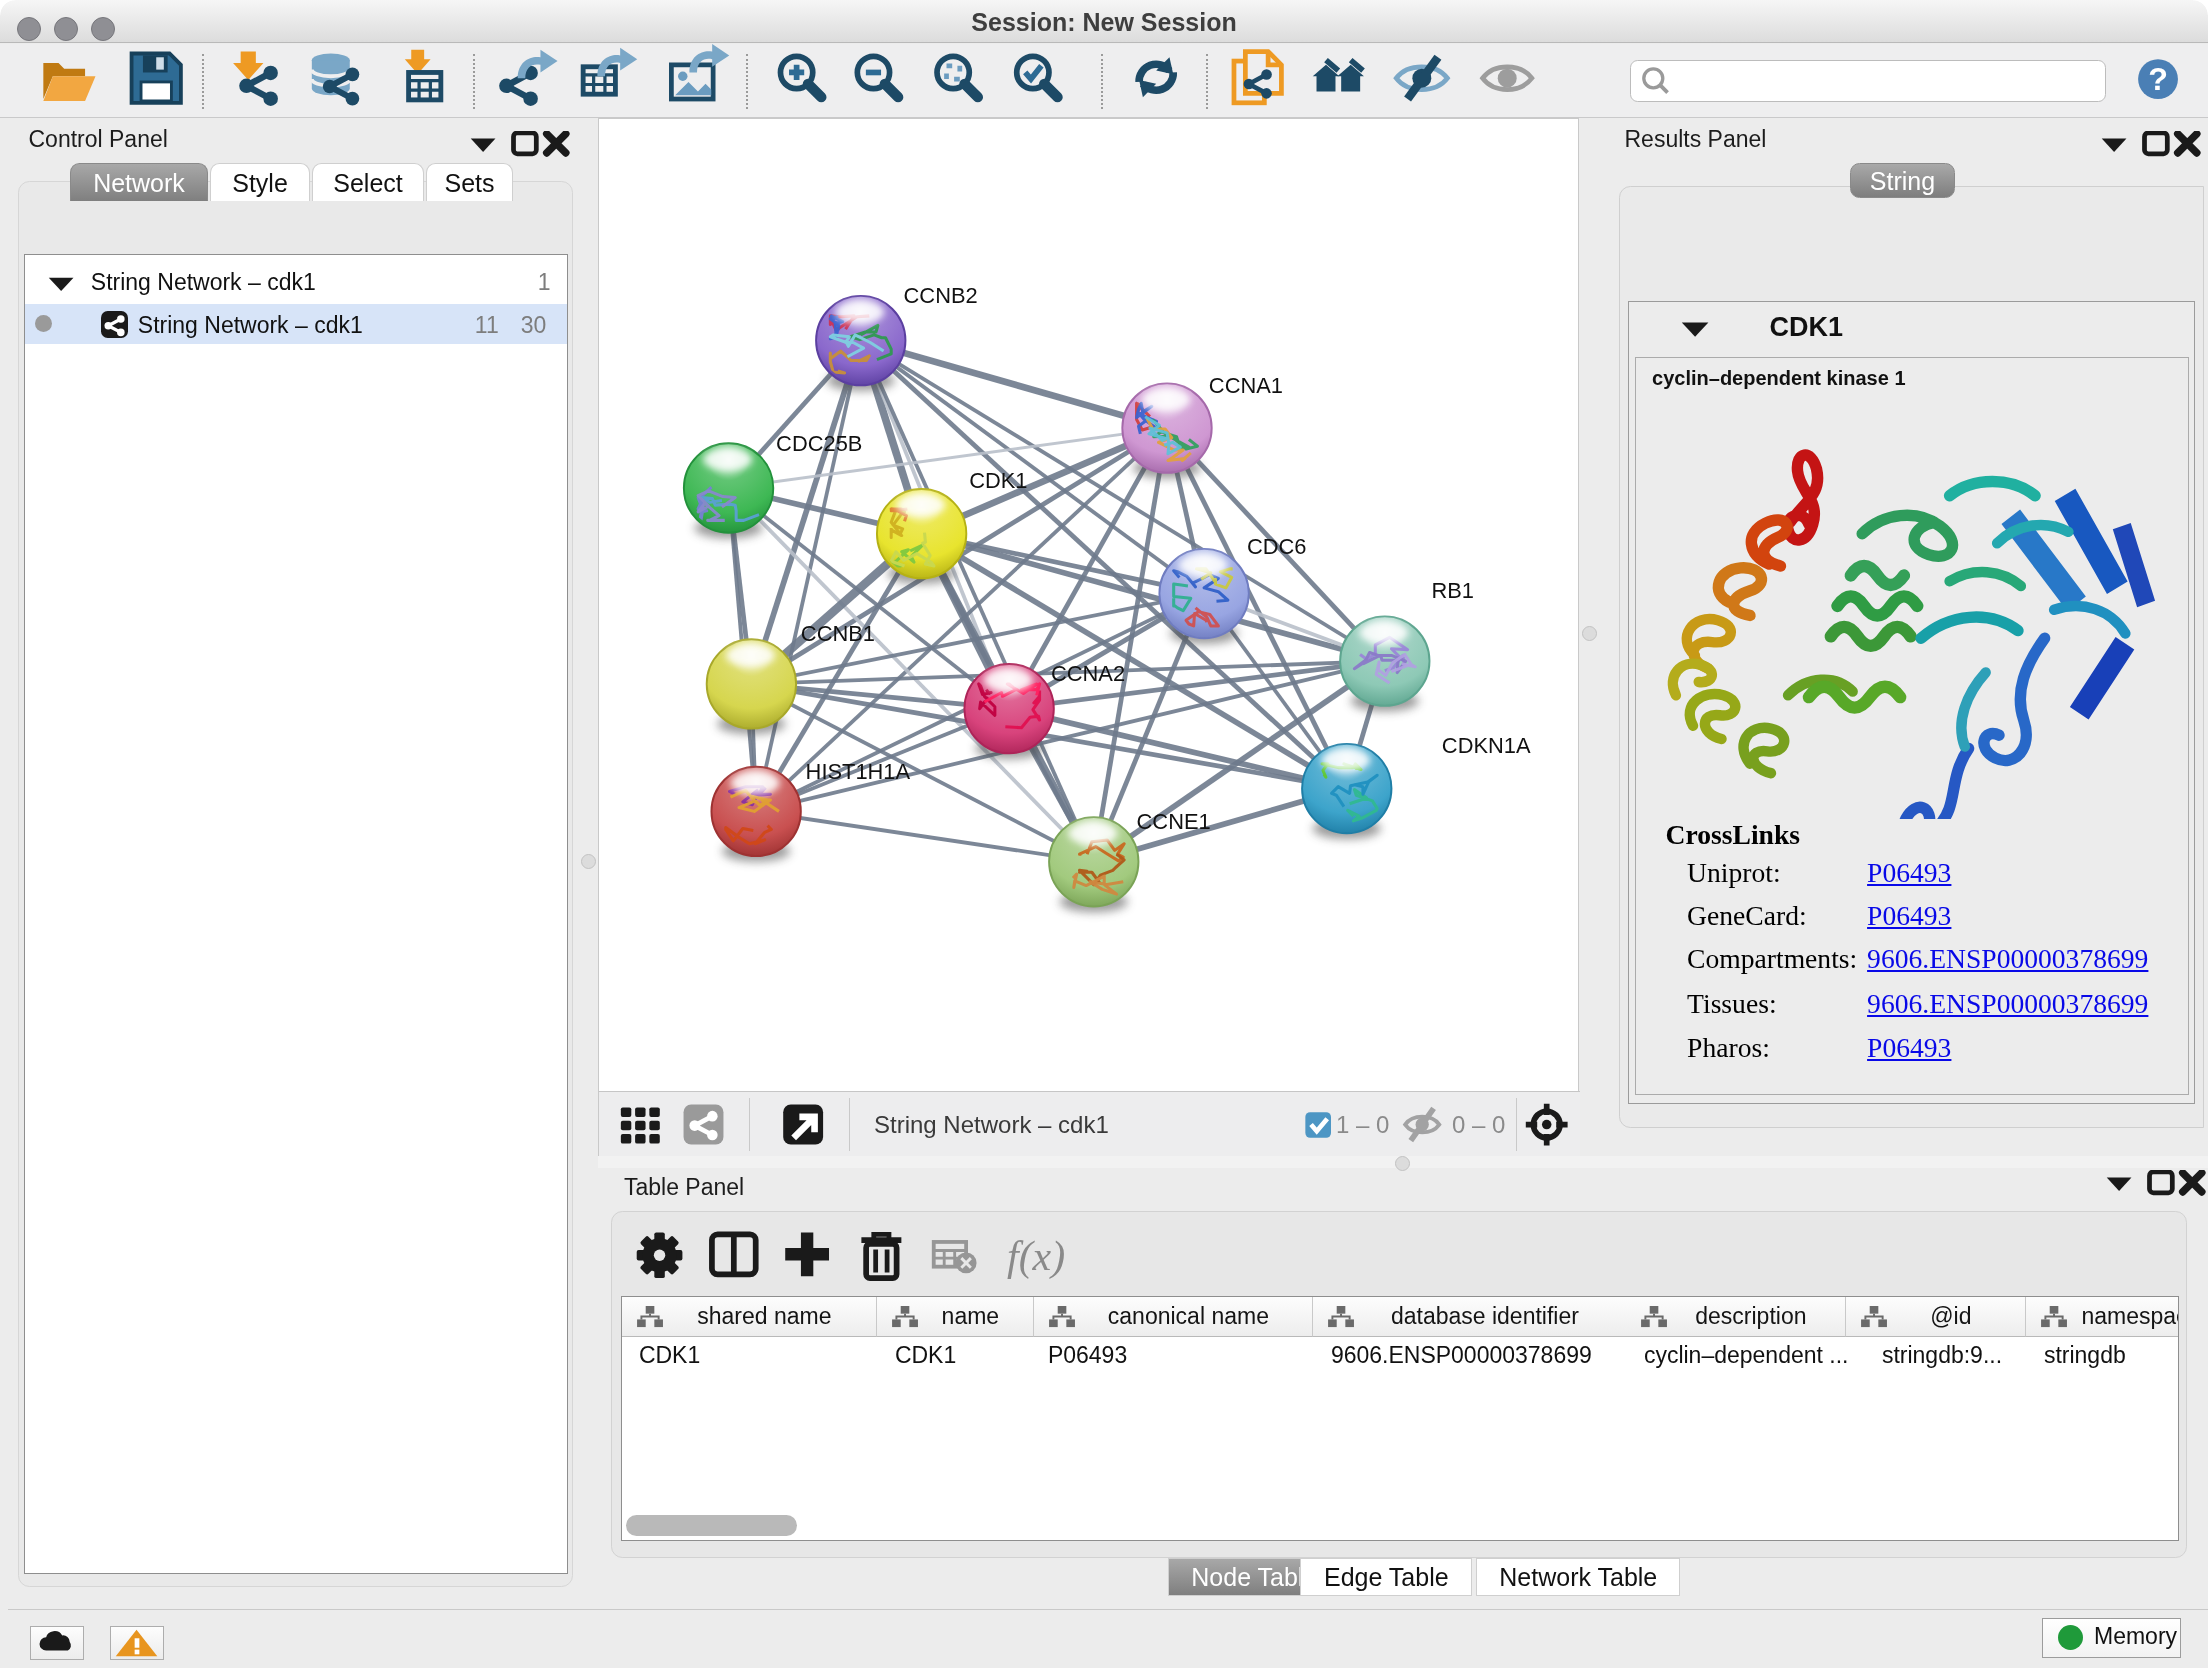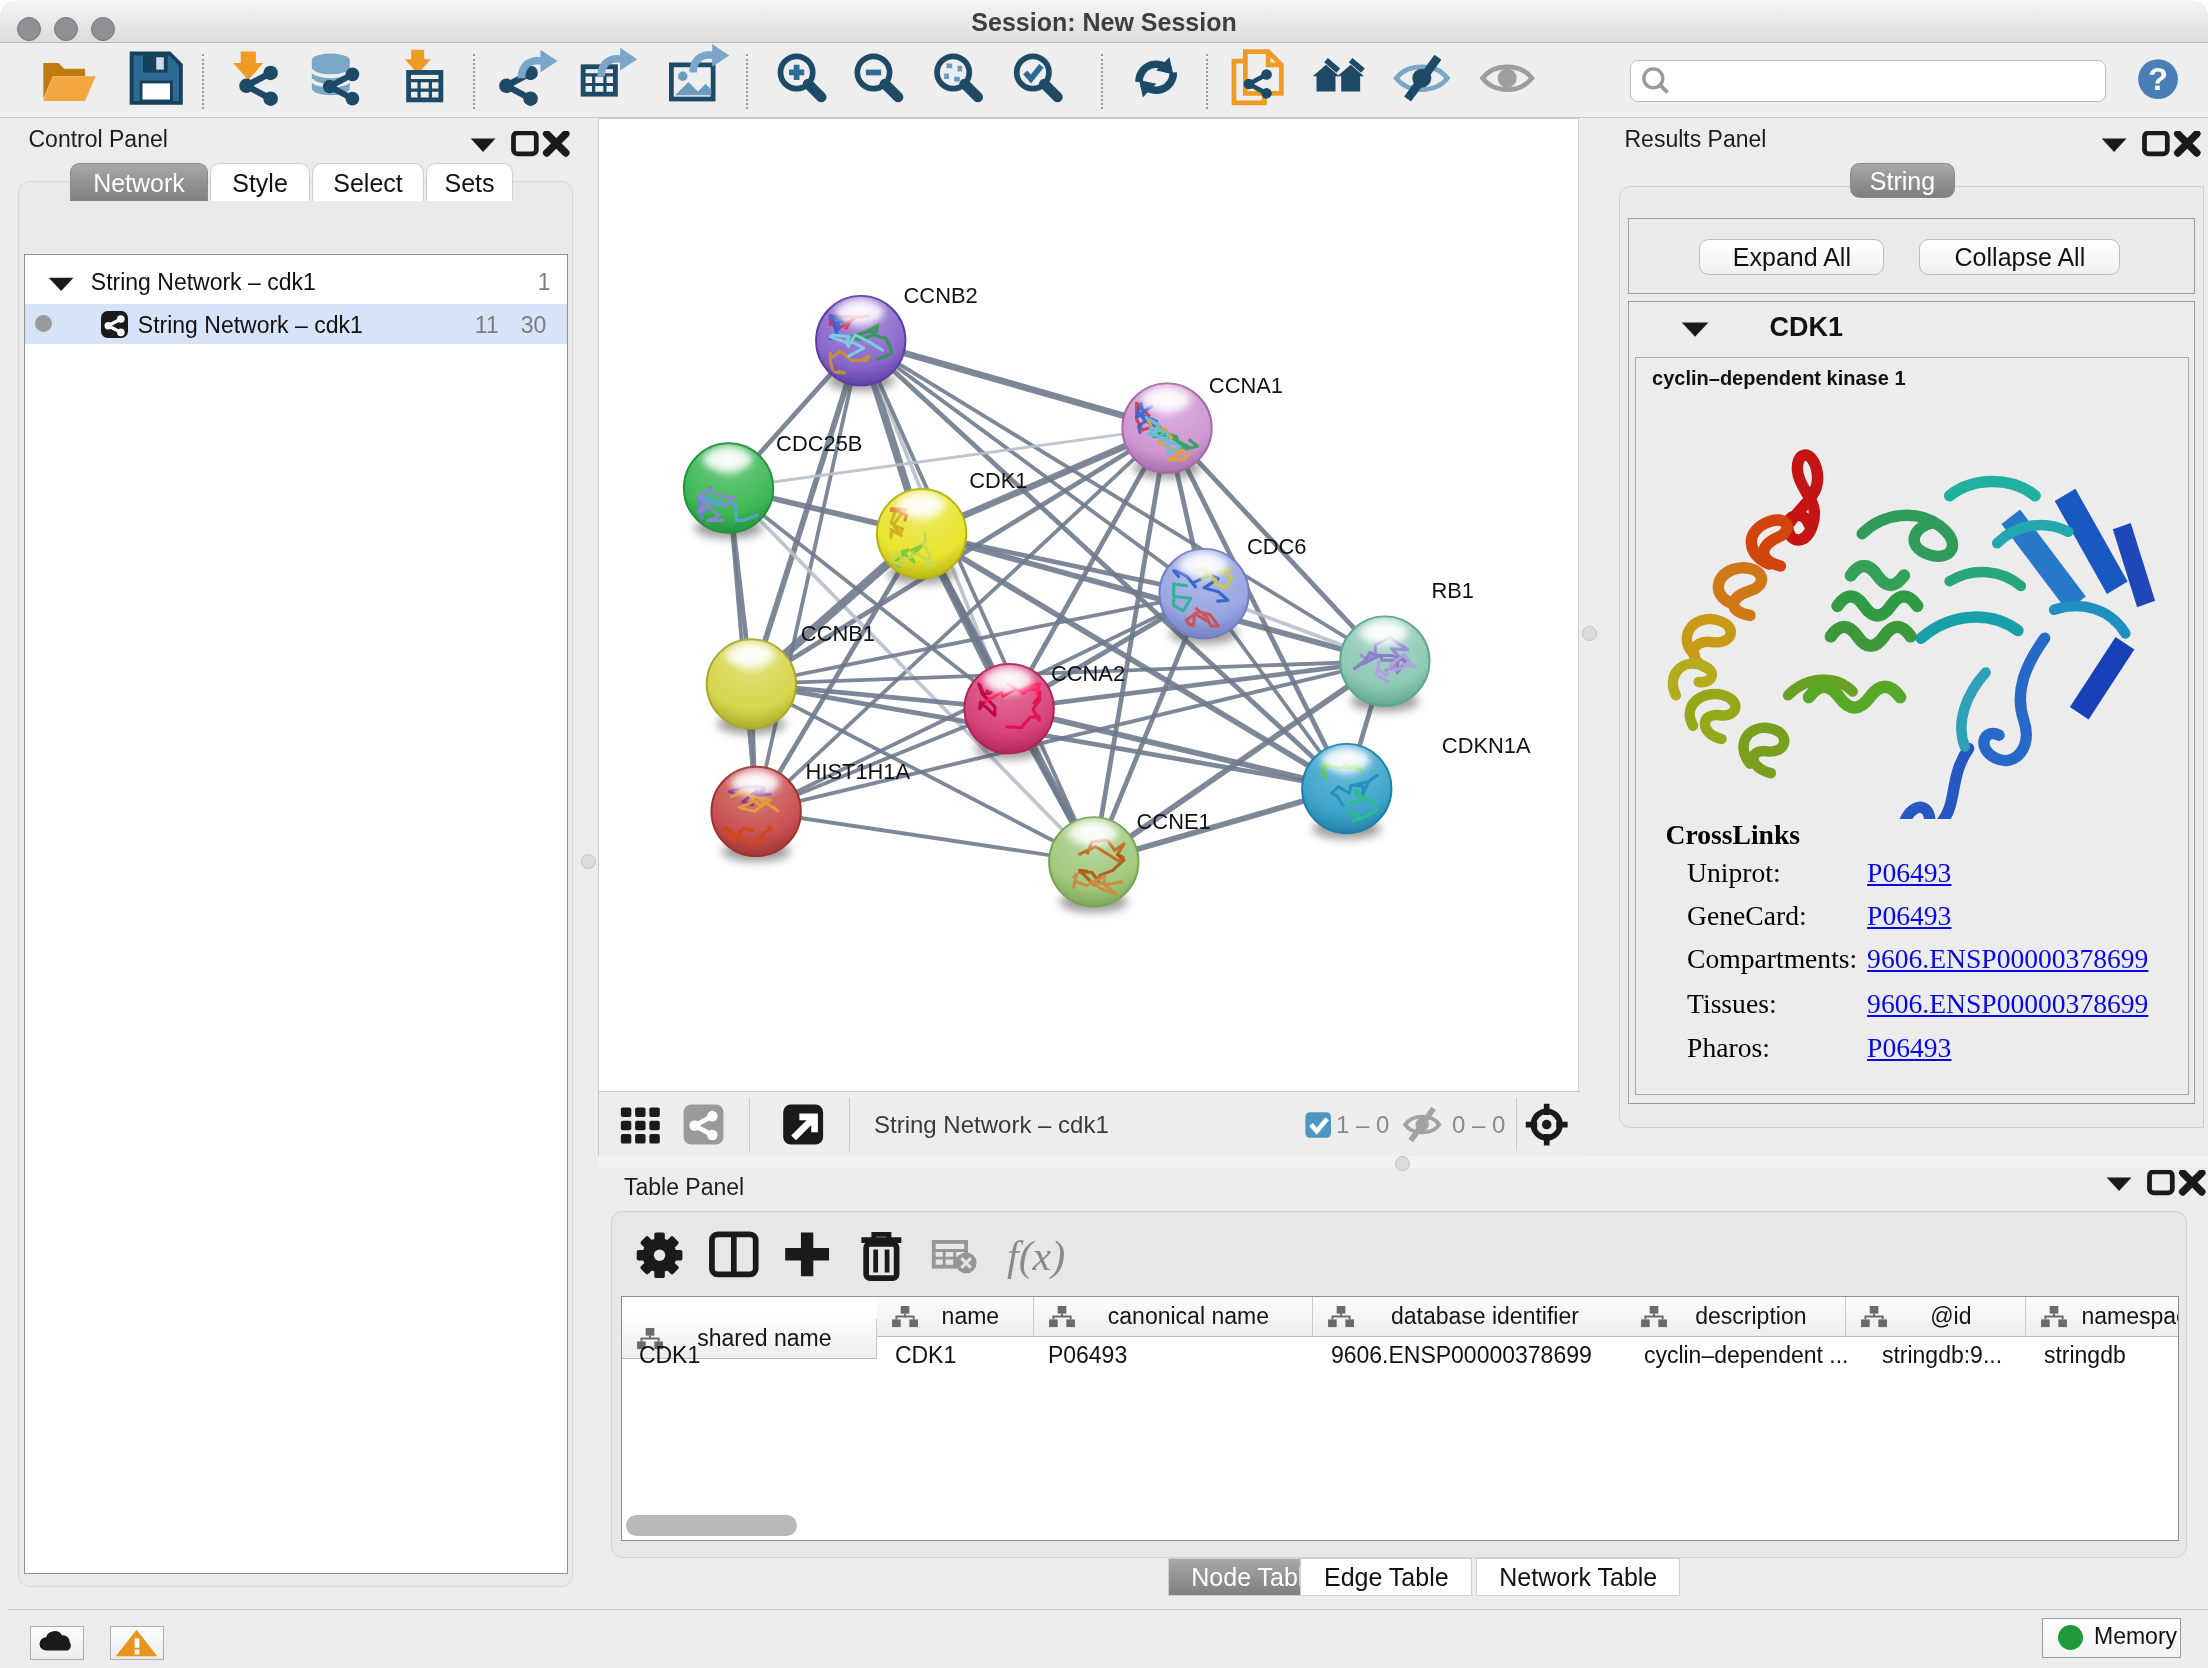--- a/index.html
+++ b/index.html
@@ -537,24 +537,20 @@
 
 <div class="abs" id="rp">
   <div class="panel-title" style="position:absolute;left:10.5px;top:7.6px;">Results Panel</div>
   <svg width="114" height="28.5" style="position:absolute;left:483px;top:13.3px;" viewBox="0 0 120 30">
     <path d="M5,8 l26,0 l-13,14 Z" fill="#1a1a1a"></path>
     <rect x="50" y="2" width="24" height="22" rx="4" fill="none" stroke="#1a1a1a" stroke-width="5"></rect>
     <path d="M85,3 L105,23 M105,3 L85,23" stroke="#1a1a1a" stroke-width="8" stroke-linecap="round"></path>
     </svg>
   <div style="position:absolute;left:236px;top:45px;width:105px;height:35px;border-radius:9.5px;background:linear-gradient(#a9a9a9,#7e7e7e);border:1px solid #8a8a8a;color:#fff;font-size:25px;text-align:center;line-height:34px;z-index:3;">String</div>
   <div id="rp-box">
-    <div id="rp-expand">
-      <div class="btn" style="left:70px;width:185px;">Expand All</div>
-      <div class="btn" style="left:290px;width:201px;">Collapse All</div>
-    </div>
     <div id="rp-cdk">
       <svg width="38" height="38" style="position:absolute;left:49px;top:11.4px;" viewBox="0 0 40 40">
           <path d="M4,10 l28,0 l-14,15 Z" fill="#1a1a1a"></path>
         </svg>
       <div style="position:absolute;left:140px;top:9.5px;font-size:27px;font-weight:bold;color:#111;">CDK1</div>
       <div id="rp-inner">
         <div style="position:absolute;left:16px;top:8.6px;font-size:20px;color:#111;font-weight:bold;">cyclin–dependent kinase 1</div>
         <svg width="554" height="409" style="position:absolute;left:0;top:52px;" viewBox="0 0 583 430">
     <g fill="none" stroke-linecap="round">
       <path d="M162,118 C178,96 196,88 190,62 C184,40 168,44 170,64 C172,86 194,94 186,120 C180,140 164,142 160,126 C156,110 176,104 182,120" stroke="#c41414" stroke-width="12"></path>
@@ -634,21 +630,21 @@
         </g>
 <g transform="translate(318,26)" opacity="0.55">
           <rect x="0" y="0" width="34" height="26" fill="none" stroke="#555" stroke-width="4"></rect>
           <path d="M0,9 H34 M11,9 V26 M22,9 V26 M0,17 H34" stroke="#555" stroke-width="3"></path>
           <circle cx="34" cy="22" r="11" fill="#555"></circle>
           <path d="M29,17 L39,27 M39,17 L29,27" stroke="#e7e7e7" stroke-width="3"></path>
         </g>
 <text x="395" y="55" font-size="44" font-style="italic" fill="#8a8a8a" font-family="Liberation Serif">f(x)</text>
       </svg>
     <div id="tp-table">
-      <div class="th" style="left:0px;width:255px;margin-top:22px;">
+      <div class="th" style="left:0px;width:255px;">
           <svg width="27" height="23" style="position:absolute;left:15px;top:8.6px;" viewBox="0 0 28 24">
             <rect x="9" y="0" width="9" height="8" fill="#6a6a6a"></rect>
             <rect x="0" y="14" width="9" height="8" fill="#6a6a6a"></rect>
             <rect x="18" y="14" width="9" height="8" fill="#6a6a6a"></rect>
             <path d="M13.5,8 V11 M4.5,14 V11 H22.5 V14" stroke="#6a6a6a" stroke-width="2" fill="none"></path>
           </svg>
           <div style="position:absolute;left:34px;top:5.7px;width:217px;text-align:center;white-space:nowrap;overflow:hidden;">shared name</div>
         </div>
         <div class="th" style="left:255px;width:157px;">
           <svg width="27" height="23" style="position:absolute;left:15px;top:8.6px;" viewBox="0 0 28 24">

